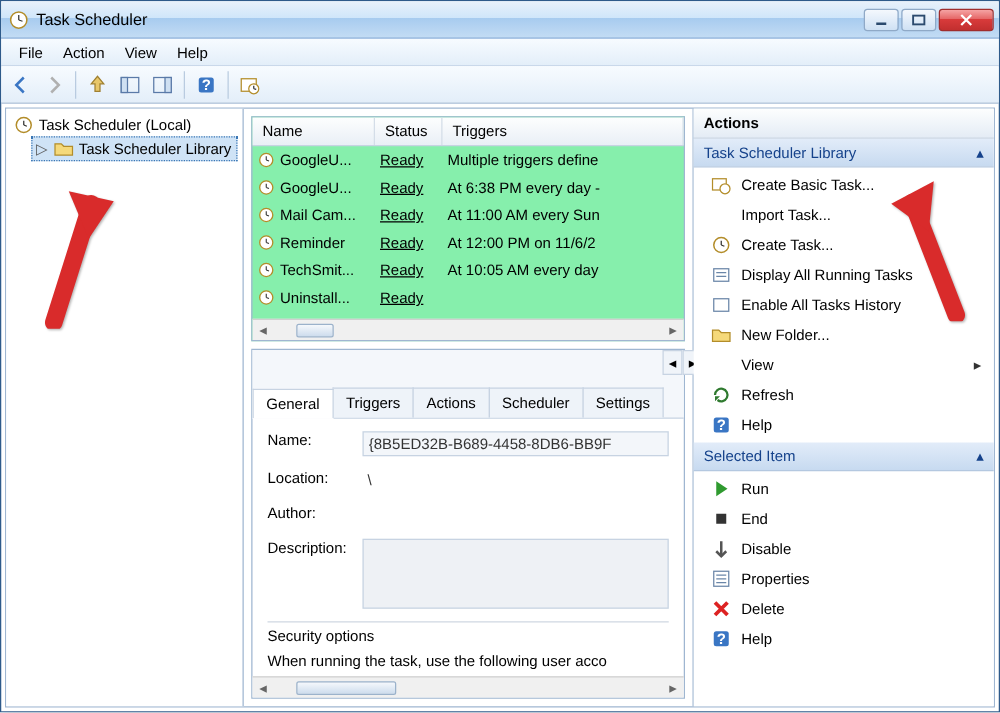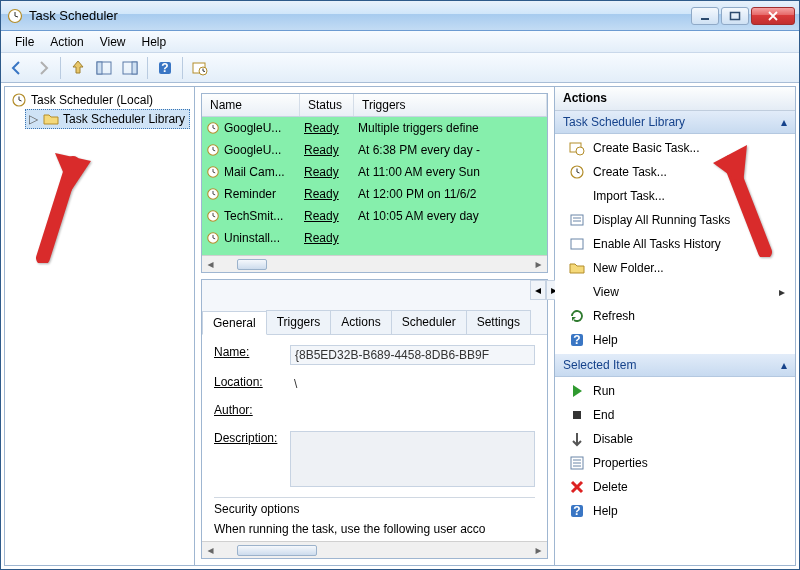--- a/index.html
+++ b/index.html
@@ -45,21 +45,21 @@
   .hscroll .arrow{width:17px;height:17px;display:flex;align-items:center;justify-content:center;color:#666;}
   
   .detailwrap { flex:1; margin:6px; border:1px solid #9fb6d1; display:flex; flex-direction:column; background:#fff; min-height:0;}
   .tabs { display:flex; background:#f4f7fb; border-bottom:1px solid #c7d3e2; }
   .tab { padding:4px 10px; border:1px solid #c7d3e2; border-bottom:none; margin-right:-1px; background:#eef3f9; cursor:default;margin-top:30px;}
   .tab.active { background:#fff; border-bottom:1px solid #fff; position:relative; top:1px;}
   .tabs .tscroll{margin-left:auto; display:flex;}
   .tabs .tscroll div{width:16px;height:20px;display:flex;align-items:center;justify-content:center;border:1px solid #c7d3e2;background:#f0f4f9;}
   .detailbody { flex:1; padding:10px 12px; overflow:hidden; position:relative;}
   .formrow{display:flex; margin-bottom:10px; align-items:flex-start;}
-  .formrow label{width:76px; color:#000;text-decoration:underline;}
+  .formrow label{width:76px; color:#000;}
   .formrow .val{flex:1; border:1px solid #c7d3e2; background:#f3f6fa; padding:2px 4px; min-height:18px; color:#333; overflow:hidden; white-space:nowrap;}
   .formrow.desc .val{height:56px; background:#eef1f5; resize:none;}
   .secopts { border-top:1px solid #d0d8e2; margin-top:8px; padding-top:4px;}
   
   .actionspane { width:240px; display:flex; flex-direction:column; background:#fff; }
   .actionshead { height:24px; background: linear-gradient(to bottom,#fdfefe,#e4ecf5); border-bottom:1px solid #c0cddd; padding:4px 8px; font-weight:bold; }
   .actgroup-head { background: linear-gradient(to bottom,#e2ecf9,#c7daf0); padding:4px 8px; display:flex; align-items:center; border-bottom:1px solid #b4c8e0; font-weight:normal; color:#15428b;}
   .actgroup-head .collapser{margin-left:auto; cursor:pointer;}
   .actlist { padding:2px 0;}
   .actitem { display:flex; align-items:center; gap:8px; padding:4px 10px 4px 14px; cursor:default;}
@@ -343,32 +343,32 @@
         <div class="actitem">
             <span class="aicon">
               <svg viewBox="0 0 16 16">
                 <rect x="1" y="3" width="11" height="9" fill="#fff" stroke="#b38d2a"></rect>
                 <circle cx="11" cy="11" r="4" fill="#fff" stroke="#b38d2a"></circle>
               </svg>
             </span>
             <span class="alabel">Create Basic Task...</span>
           </div>
         <div class="actitem">
+            <span class="aicon"></span>
+            <span class="alabel">Import Task...</span>
+          </div>
+        <div class="actitem">
             <span class="aicon">
               <svg viewBox="0 0 16 16" class="clock-ico">
                 <circle cx="8" cy="8" r="6"></circle>
                 <line x1="8" y1="8" x2="8" y2="4.5"></line>
                 <line x1="8" y1="8" x2="10.5" y2="9"></line>
               </svg>
             </span>
             <span class="alabel">Create Task...</span>
-          </div>
-        <div class="actitem">
-            <span class="aicon"></span>
-            <span class="alabel">Import Task...</span>
           </div>
         <div class="actitem">
             <span class="aicon">
               <svg viewBox="0 0 16 16">
                 <rect x="2" y="3" width="12" height="10" fill="#fff" stroke="#6a86a8"></rect>
                 <line x1="4" y1="6" x2="12" y2="6" stroke="#6a86a8"></line>
                 <line x1="4" y1="9" x2="12" y2="9" stroke="#6a86a8"></line>
               </svg>
             </span>
             <span class="alabel">Display All Running Tasks</span>

